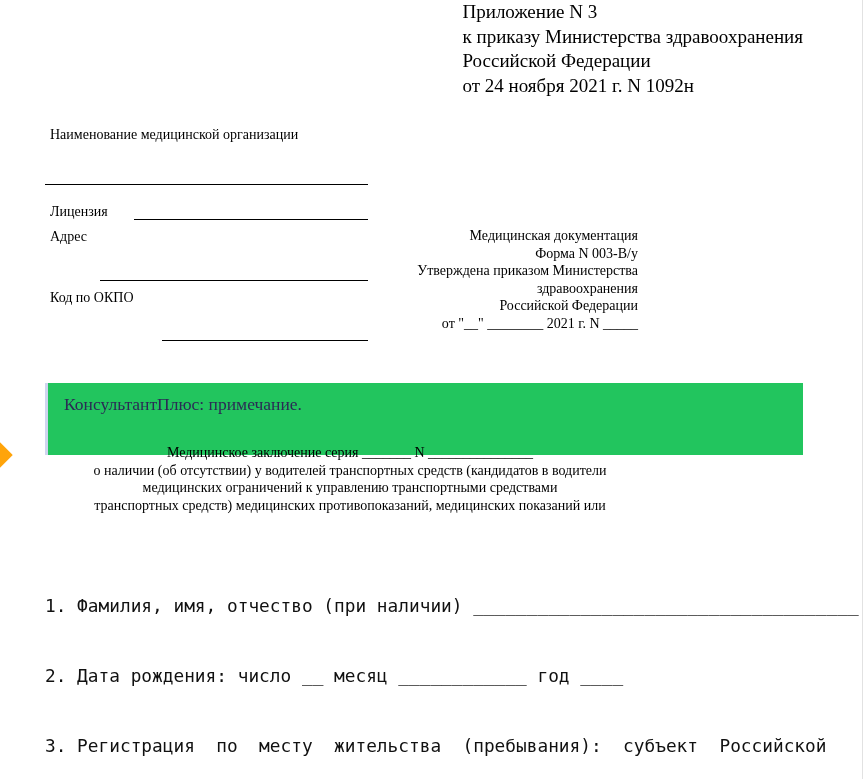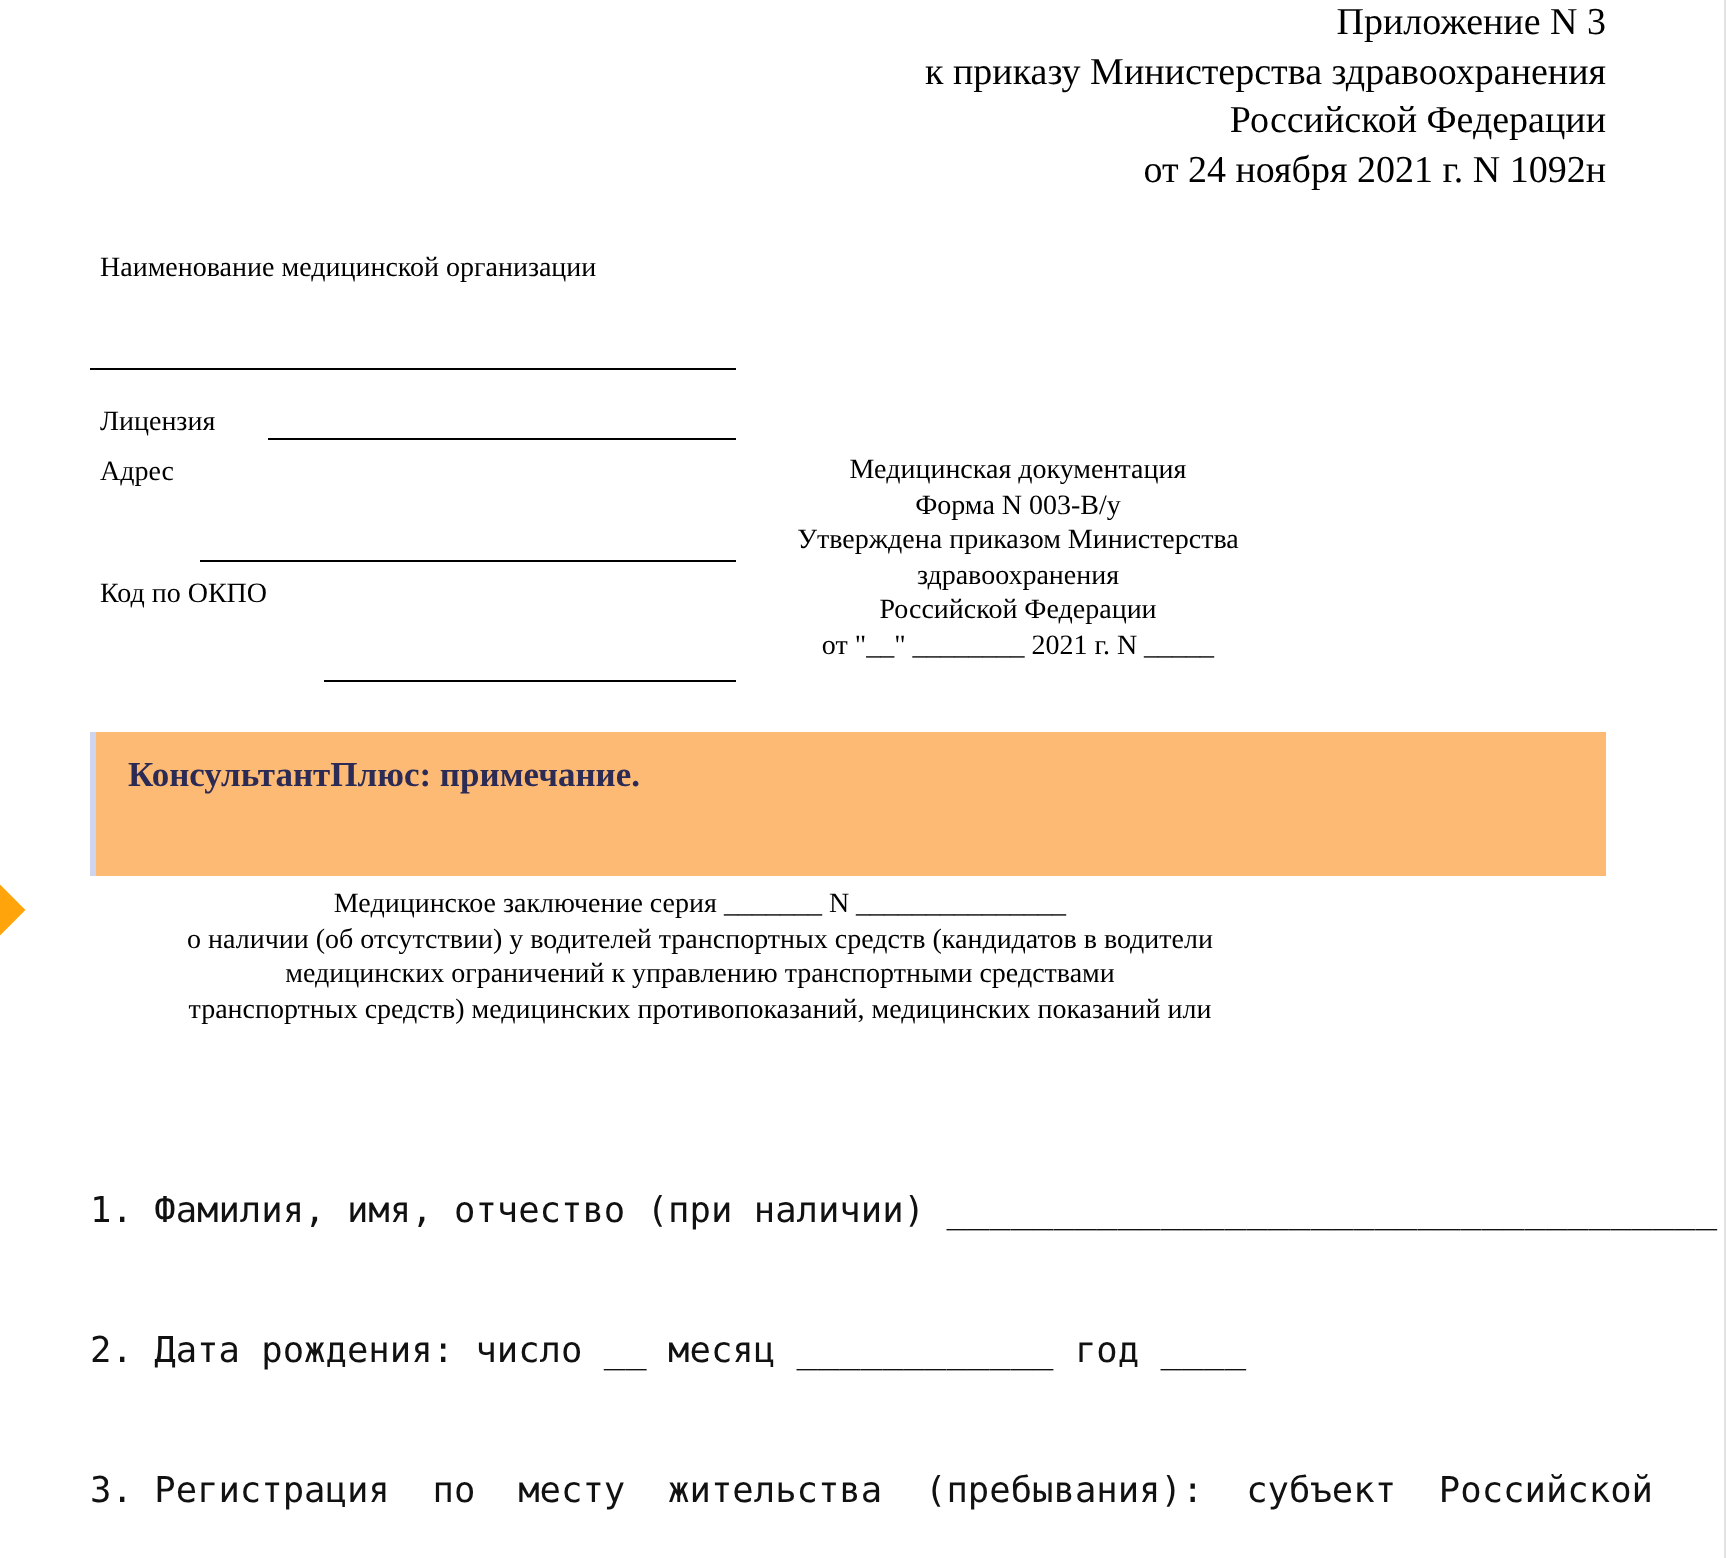--- a/index.html
+++ b/index.html
@@ -20,59 +20,57 @@
       left: 862px;
       top: 0;
       width: 1px;
       height: 779px;
       background: #e2e2e2;
     }
     .appendix {
       position: absolute;
       right: 62px;
       top: 0;
-      text-align: right;
       font-size: 19px;
       line-height: 24.5px;
     }
     .lbl {
       position: absolute;
       font-size: 14px;
       line-height: 16px;
       white-space: nowrap;
     }
     .hline {
       position: absolute;
       height: 1px;
       background: #000;
     }
     .form-meta {
       position: absolute;
-      left: 370px;
+      left: 360px;
       top: 227px;
       width: 278px;
-      text-align: center;
+      text-align: right;
       font-size: 14px;
       line-height: 17.5px;
       font-family: Liberation Serif, serif;
     }
     .callout {
       position: absolute;
       left: 45px;
-      top: 366px;
+      top: 383px;
       width: 758px;
       height: 72px;
-      background: #fdba74;
+      background: #22c55e;
       border-left: 3px solid #cfd4ef;
       box-sizing: border-box;
       padding: 10px 0 0 16px;
       font-size: 17.5px;
       line-height: 22px;
       color: #2b2b55;
-      font-weight: bold;
     }
     .callout a {
       color: #1a1ad6;
       text-decoration: none;
     }
     .marker {
       position: absolute;
       left: -9px;
       top: 446px;
       width: 18px;

